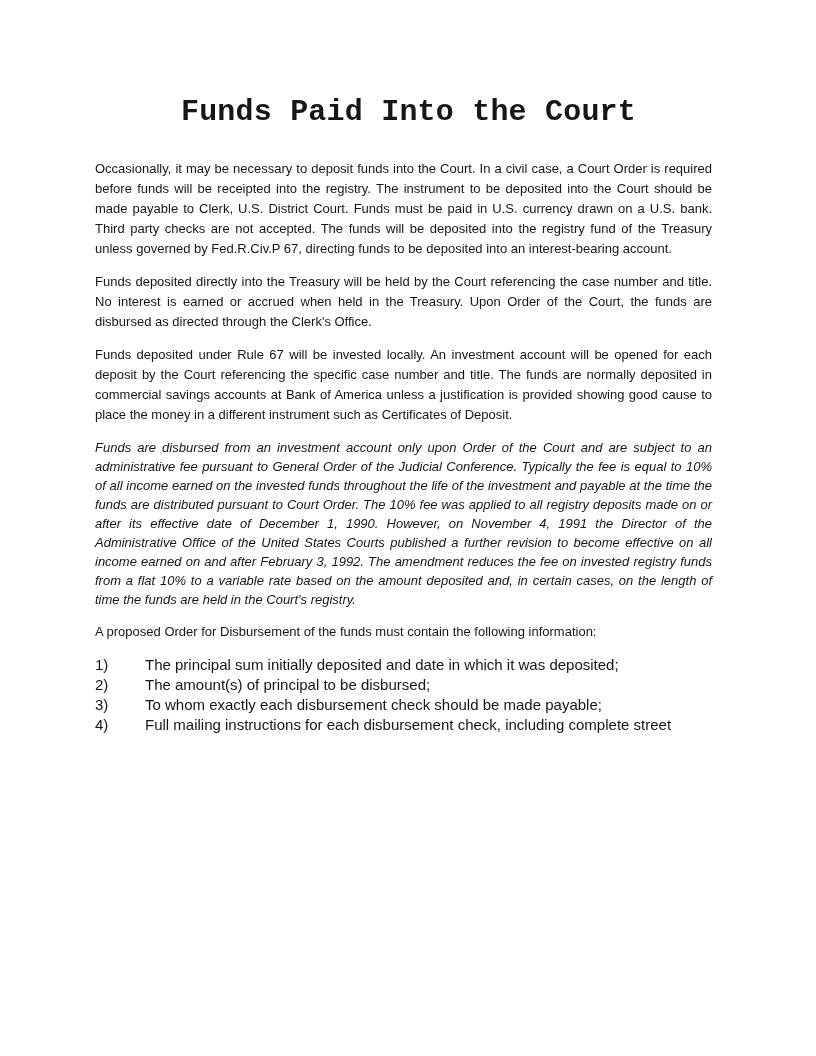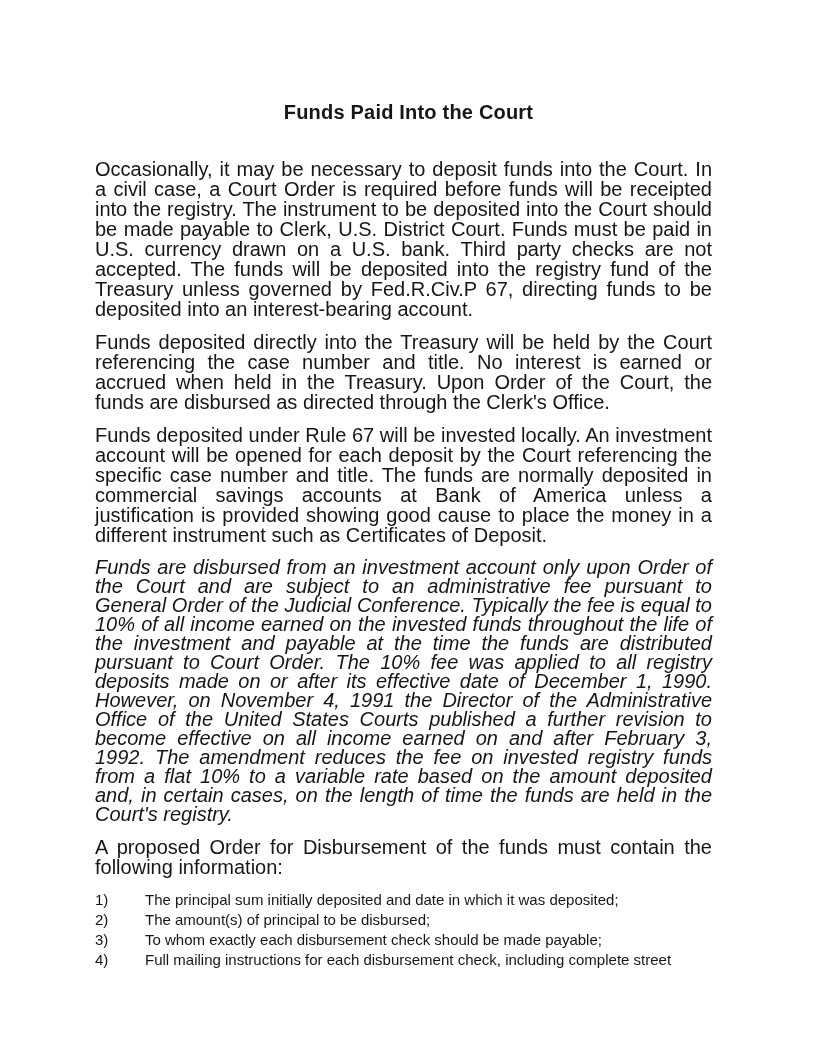--- a/index.html
+++ b/index.html
@@ -13,22 +13,22 @@
     height: 1056px;
     background: #ffffff;
     color: #161616;
     overflow: hidden;
     font-family: "Liberation Sans", "DejaVu Sans", sans-serif;
   }
   .content {
     padding: 98px 94px 0 95px; 
   }
   .doc-title {
-    font-family: Liberation Sans, sans-serif;
-    font-size: 20px;
+    font-family: Liberation Mono, monospace;
+    font-size: 30px;
     line-height: 28px;
     font-weight: 700;
     text-align: center;
     margin: 0 0 33px 0;
     letter-spacing: 0.2px;
   }
   .section-heading {
     font-size: 19px;
     line-height: 22px;
     font-weight: 700;
@@ -37,21 +37,21 @@
     margin: 0 0 17px 0;
   }
   .sub-heading {
     font-size: 16px;
     line-height: 20px;
     font-weight: 700;
     font-style: italic;
     margin: 0 0 16px 0;
   }
   .body-para {
-    font-size: 20px;
+    font-size: 13px;
     line-height: 20px;
     text-align: justify;
     margin: 0 10px 13px 0;
   }
   .body-para.tight {
     line-height: 19px;
     font-style: italic;
   }
   .req-list {
     font-size: 15px;

